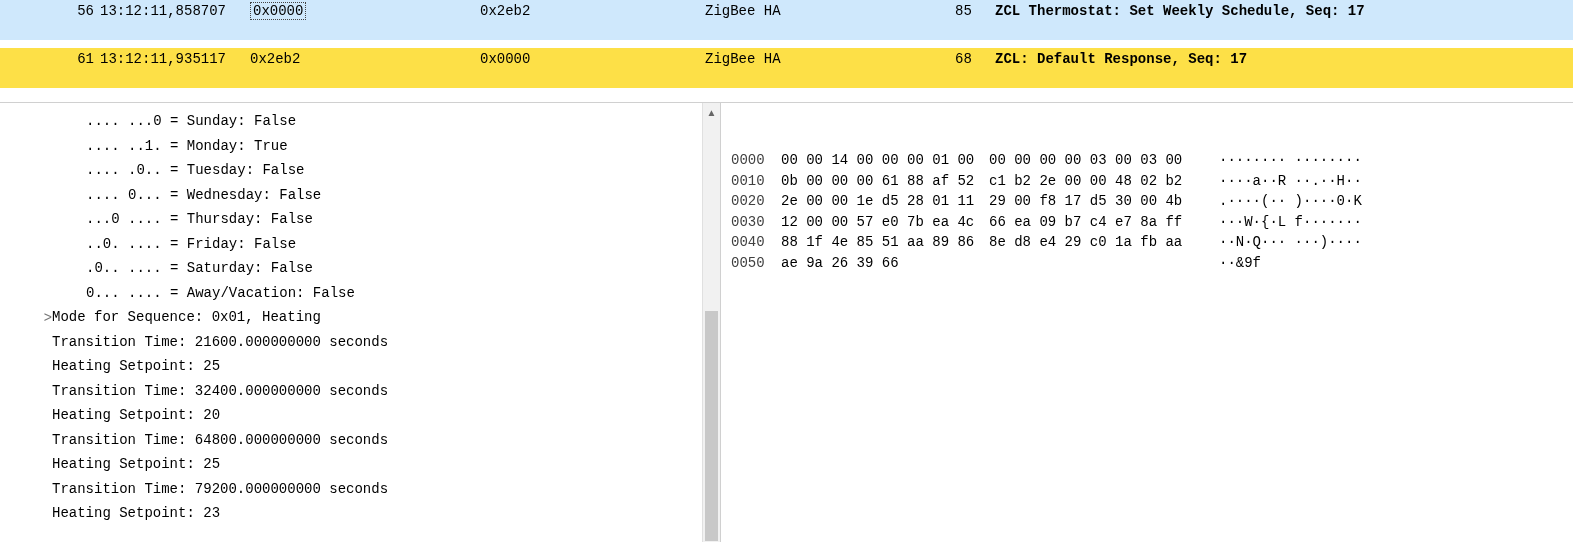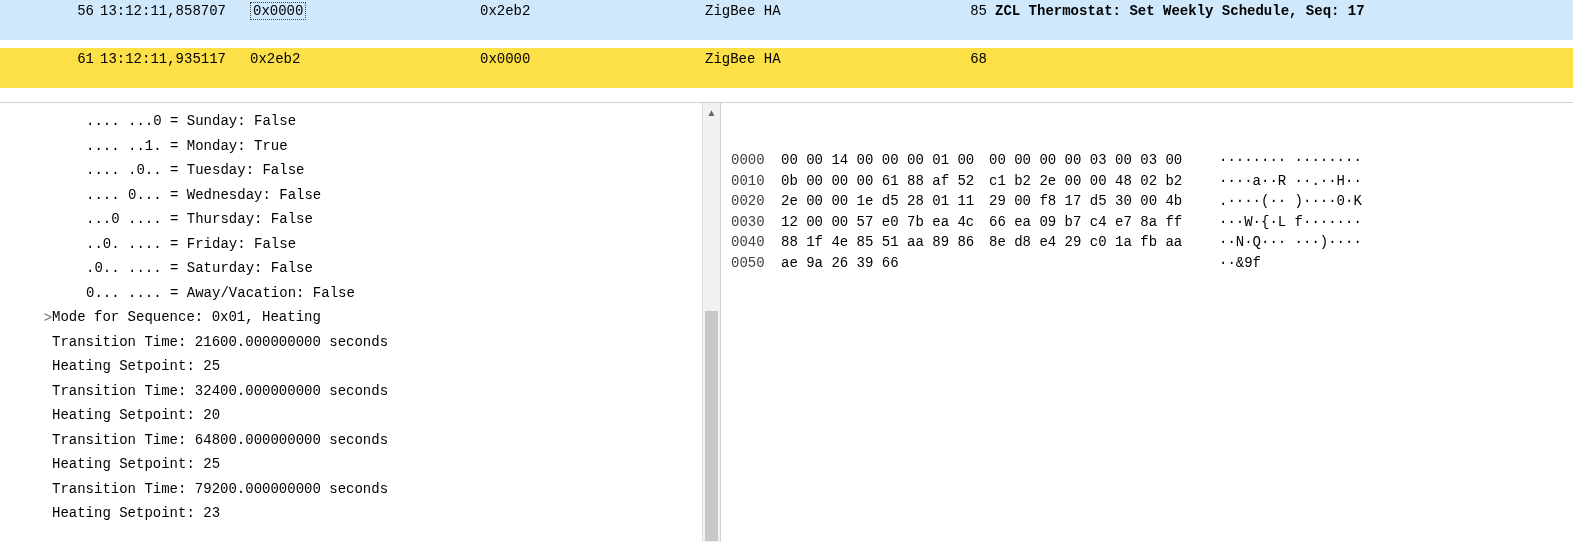--- a/index.html
+++ b/index.html
@@ -26,21 +26,21 @@
   }
   .packet-row.even {
     background: #fde047;
     margin-top: 8px;
   }
   .col-no { width: 100px; text-align:right; padding-right:6px;}
   .col-time { width: 150px; }
   .col-src { width: 230px; }
   .col-dst { width: 225px; }
   .col-proto { width: 250px; }
-  .col-len { width: 40px; text-align:right; padding-right:8px;}
+  .col-len { width: 40px; padding-right:8px;}
   .col-info { flex:1;font-weight:bold; }
   .packet-row.selected .col-src span {
     border: 1px dotted #444;
     padding: 0 2px;
   }
   .lower {
     display: flex;
     height: 484px;
     border-top: 1px solid #d0d0d0;
     margin-top: 14px;
@@ -122,20 +122,21 @@
     <div class="col-len">85</div>
     <div class="col-info">ZCL Thermostat: Set Weekly Schedule, Seq: 17</div>
   </div>
   <div class="packet-row even">
     <div class="col-no">61</div>
     <div class="col-time">13:12:11,935117</div>
     <div class="col-src">0x2eb2</div>
     <div class="col-dst">0x0000</div>
     <div class="col-proto">ZigBee HA</div>
     <div class="col-len">68</div>
+    <div class="col-info">ZCL: Default Response, Seq: 17</div>
   </div>
 </div>
 
 <div class="lower">
   <div class="tree-pane">
     <div class="tree-lines" id="tree-lines"><div class="tree-line indent1"><span class="expander"></span><span>.... ...0 = Sunday: False</span></div><div class="tree-line indent1"><span class="expander"></span><span>.... ..1. = Monday: True</span></div><div class="tree-line indent1"><span class="expander"></span><span>.... .0.. = Tuesday: False</span></div><div class="tree-line indent1"><span class="expander"></span><span>.... 0... = Wednesday: False</span></div><div class="tree-line indent1"><span class="expander"></span><span>...0 .... = Thursday: False</span></div><div class="tree-line indent1"><span class="expander"></span><span>..0. .... = Friday: False</span></div><div class="tree-line indent1"><span class="expander"></span><span>.0.. .... = Saturday: False</span></div><div class="tree-line indent1"><span class="expander"></span><span>0... .... = Away/Vacation: False</span></div><div class="tree-line indent0"><span class="expander">&gt;</span><span>Mode for Sequence: 0x01, Heating</span></div><div class="tree-line indent0"><span class="expander"></span><span>Transition Time: 21600.000000000 seconds</span></div><div class="tree-line indent0"><span class="expander"></span><span>Heating Setpoint: 25</span></div><div class="tree-line indent0"><span class="expander"></span><span>Transition Time: 32400.000000000 seconds</span></div><div class="tree-line indent0"><span class="expander"></span><span>Heating Setpoint: 20</span></div><div class="tree-line indent0"><span class="expander"></span><span>Transition Time: 64800.000000000 seconds</span></div><div class="tree-line indent0"><span class="expander"></span><span>Heating Setpoint: 25</span></div><div class="tree-line indent0"><span class="expander"></span><span>Transition Time: 79200.000000000 seconds</span></div><div class="tree-line indent0"><span class="expander"></span><span>Heating Setpoint: 23</span></div></div>
     <div class="scrollbar">
       <div class="scroll-arrow up">▲</div>
       <div class="scroll-thumb"></div>
       <div class="scroll-arrow down">▼</div>

